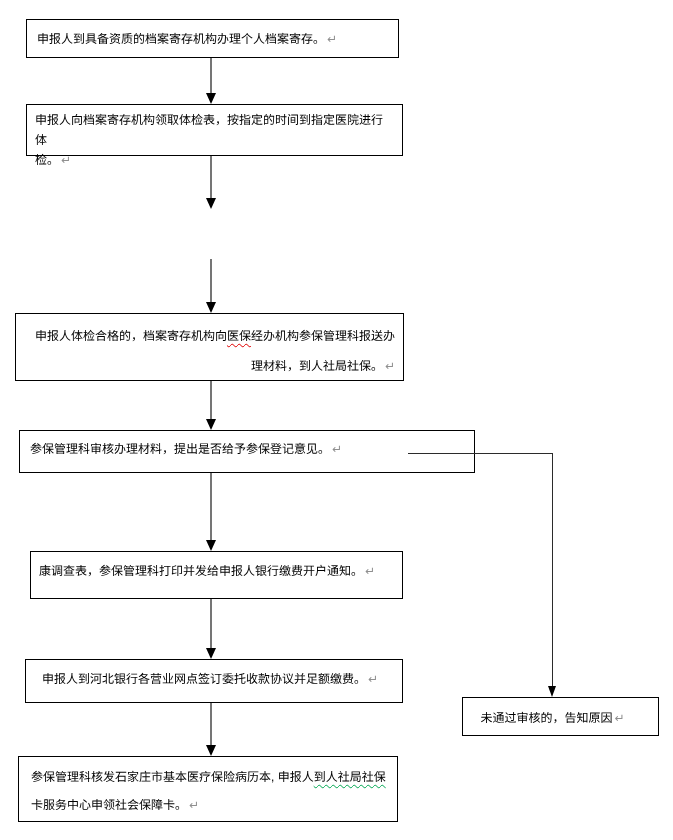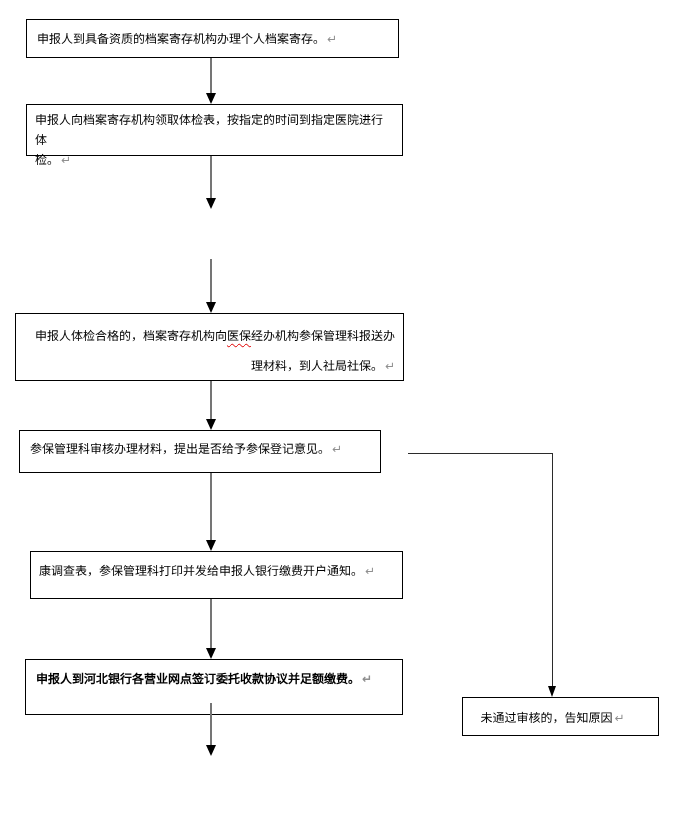--- a/index.html
+++ b/index.html
@@ -9,23 +9,23 @@
     font-size:12px;color:#000;overflow:hidden;
   }
   .box{
     position:absolute;border:1px solid #000;background:#fff;
     box-sizing:border-box;line-height:22px;
   }
   .b1{left:26px;top:19px;width:373px;height:39px;padding:8px 8px 4px 10px;}
   .b2{left:26px;top:104px;width:377px;height:52px;padding:5px 8px 0 8px;line-height:20px;}
   .b3{left:26px;top:209px;width:373px;height:50px;padding:5px 8px 0 10px;line-height:21px;}
   .b4{left:15px;top:313px;width:389px;height:68px;padding:7px 8px 0 18px;line-height:30px;text-align:right;}
-  .b5{left:19px;top:430px;width:362px;height:43px;padding:7px 8px 14px 10px;}
+  .b5{left:19px;top:430px;width:456px;height:43px;padding:7px 8px 14px 10px;}
   .b6{left:30px;top:551px;width:373px;height:48px;padding:8px 8px 0 8px;}
-  .b7{left:25px;top:659px;width:378px;height:56px;padding:8px 8px 0 10px;font-weight:bold;}
+  .b7{left:25px;top:659px;width:378px;height:44px;padding:8px 8px 0 16px;}
   .b8{left:18px;top:756px;width:380px;height:66px;padding:6px 8px 0 12px;line-height:28px;}
   .b9{left:462px;top:697px;width:197px;height:39px;padding:9px 16px 0 0;text-align:center;}
   .pmark{color:#8f8f8f;margin-left:2px;font-size:12px;}
   .wavy-red{
     text-decoration-line:underline;text-decoration-style:wavy;
     text-decoration-color:#e00000;text-decoration-thickness:1px;
     text-underline-offset:3px;
   }
   .wavy-green{
     text-decoration-line:underline;text-decoration-style:wavy;
@@ -65,20 +65,24 @@
   </div>
 
   <div class="box b6">
     <span>康调查表，参保管理科打印并发给申报人银行缴费开户通知。</span><span class="pmark">↵</span>
   </div>
 
   <div class="box b7">
     <span>申报人到河北银行各营业网点签订委托收款协议并足额缴费。</span><span class="pmark">↵</span>
   </div>
 
+  <div class="box b8">
+    <div><span>参保管理科核发石家庄市基本医疗保险病历本, 申报人</span><span class="wavy-green">到人社局社保</span></div>
+    <div><span>卡服务中心申领社会保障卡。</span><span class="pmark">↵</span></div>
+  </div>
 
   <div class="box b9">
     <span>未通过审核的，告知原因</span><span class="pmark">↵</span>
   </div>
 
   <div>
     <div class="vline" style="left:210px;top:58px;height:35px;"></div>
     <div class="ahead" style="left:206px;top:93px;"></div>
   </div>
   <div>

